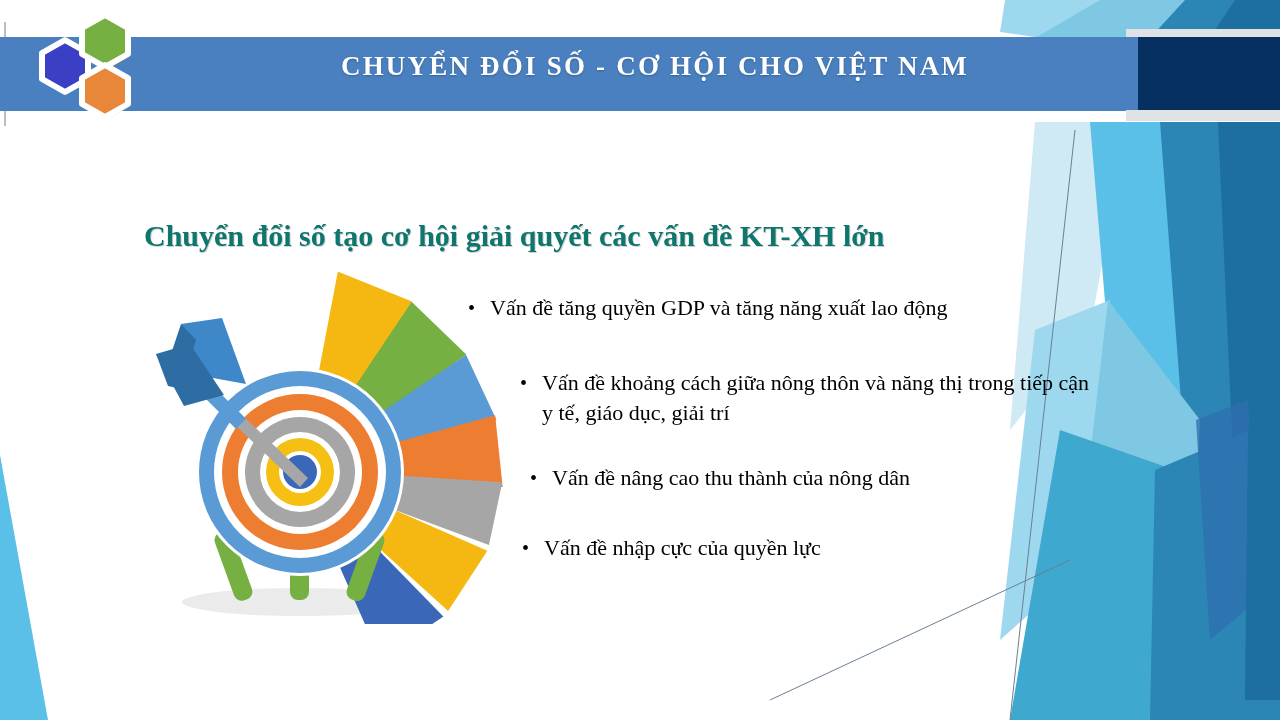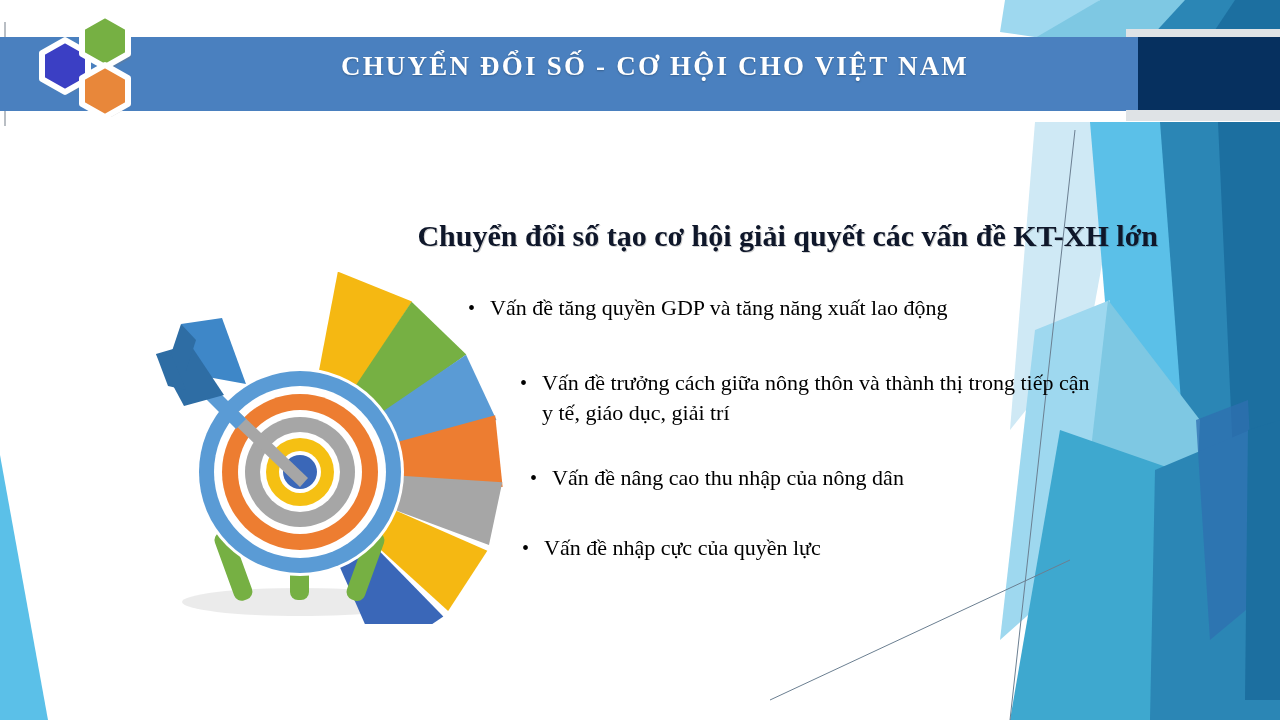--- a/index.html
+++ b/index.html
@@ -81,25 +81,25 @@
     position: absolute;
     left: 18px;
     top: 12px;
     width: 160px;
     height: 118px;
   }
 
   
   .main-heading {
     position: absolute;
-    left: 158px;
+    left: 144px;
     top: 219px;
     width: 1000px;
-    text-align: right;
-    color: #0f172a;
+    text-align: left;
+    color: #0f766e;
     font-size: 30px;
     font-weight: bold;
     white-space: nowrap;
     font-family: "Liberation Serif", "DejaVu Serif", serif;
     text-shadow: 1px 1px 0 rgba(0,0,0,0.18);
   }
 
   
   .target-graphic {
     position: absolute;
@@ -240,26 +240,26 @@
     </g>
   </svg>
 
   <div class="bullet bullet-1">
     <span class="dot">•</span>
     <span class="btext">Vấn đề tăng quyền GDP và tăng năng xuất lao động</span>
   </div>
 
   <div class="bullet bullet-2">
     <span class="dot">•</span>
-    <span class="btext">Vấn đề trưởng cách giữa nông thôn và thành thị trong tiếp cận y tế, giáo dục, giải trí</span>
+    <span class="btext">Vấn đề khoảng cách giữa nông thôn và năng thị trong tiếp cận y tế, giáo dục, giải trí</span>
   </div>
 
   <div class="bullet bullet-3">
     <span class="dot">•</span>
-    <span class="btext">Vấn đề nâng cao thu nhập của nông dân</span>
+    <span class="btext">Vấn đề nâng cao thu thành của nông dân</span>
   </div>
 
   <div class="bullet bullet-4">
     <span class="dot">•</span>
     <span class="btext">Vấn đề nhập cực của quyền lực</span>
   </div>
 
 </div>
 
 </body></html>

